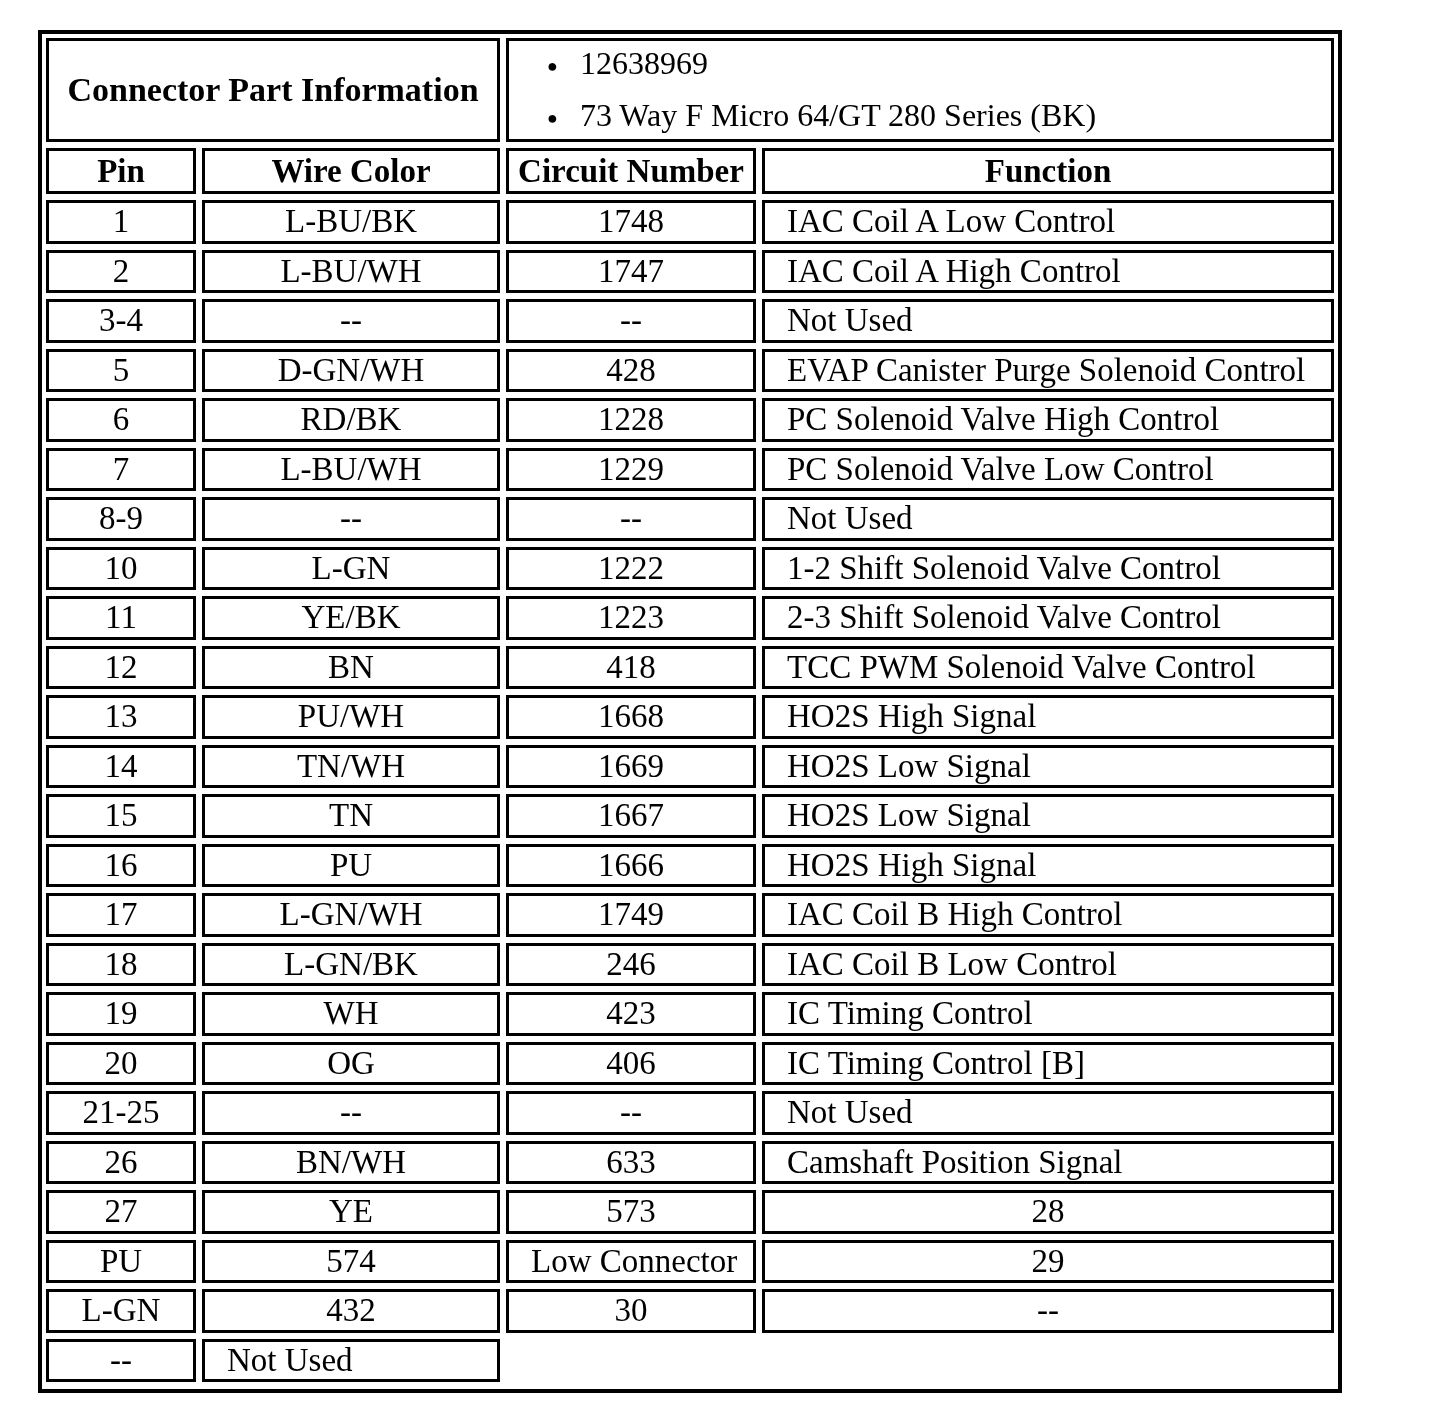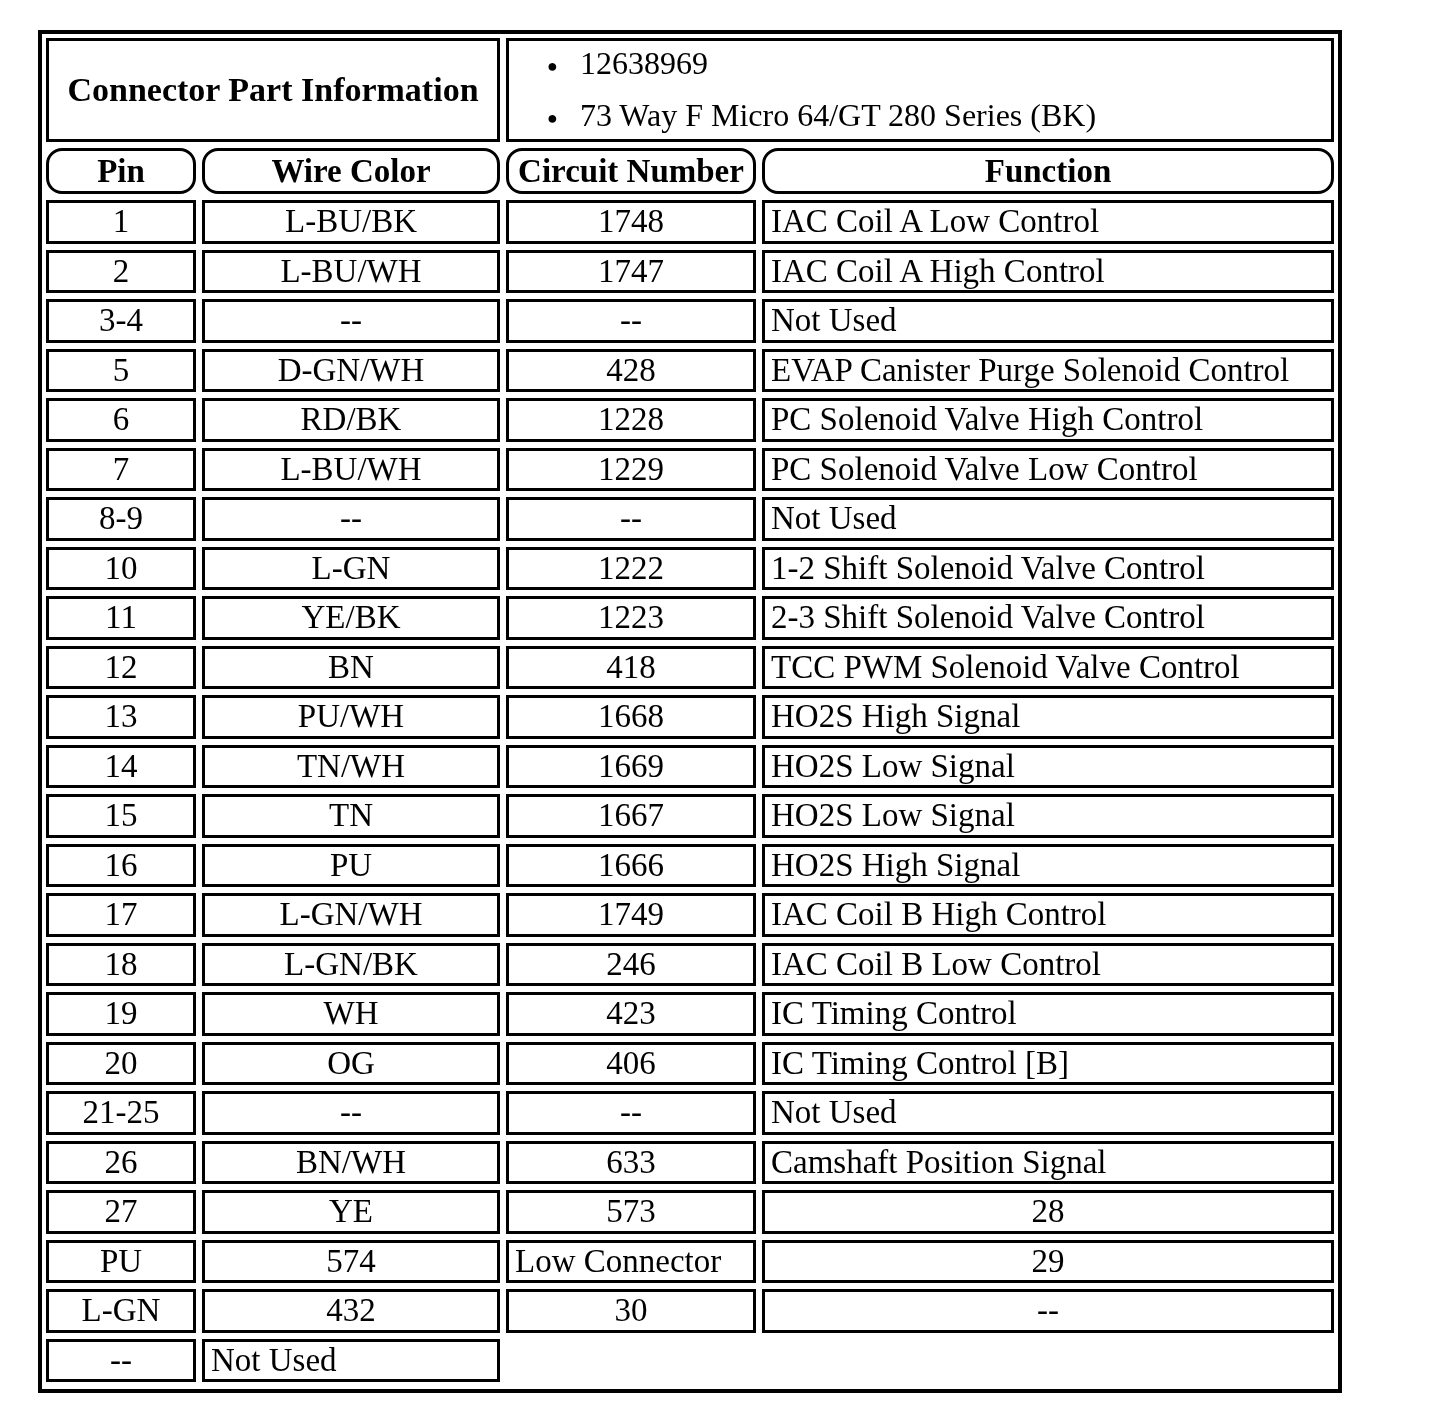--- a/index.html
+++ b/index.html
@@ -46,21 +46,21 @@
     border: 3px solid #000000;
     background: #ffffff;
     display: flex;
     align-items: center;
     justify-content: center;
     font-size: 33px;
     line-height: 1.05;
     overflow: hidden;
     white-space: nowrap;
   }
-  .bold { font-weight: bold; border-radius: 16px; }
+  .bold { font-weight: bold; }
   .info-title {
     grid-column: 1 / 3;
     font-size: 34px;
     font-weight: bold;
     text-align: center;
   }
   .info-list {
     grid-column: 3 / -1;
     flex-direction: column;
     align-items: flex-start;
@@ -75,21 +75,21 @@
     gap: 22px;
   }
   .bullet {
     font-size: 18px;
     line-height: 1;
     transform: translateY(2px);
   }
   .hdr { font-size: 33px; }
   .func-cell {
     justify-content: flex-start;
-    padding-left: 6px;
+    padding-left: 22px;
   }
 </style>
 </head>
 <body>
 
 <div class="page">
   <div class="outer">
     <div class="grid">
 
       <div class="cell info-title">Connector Part Information</div>

